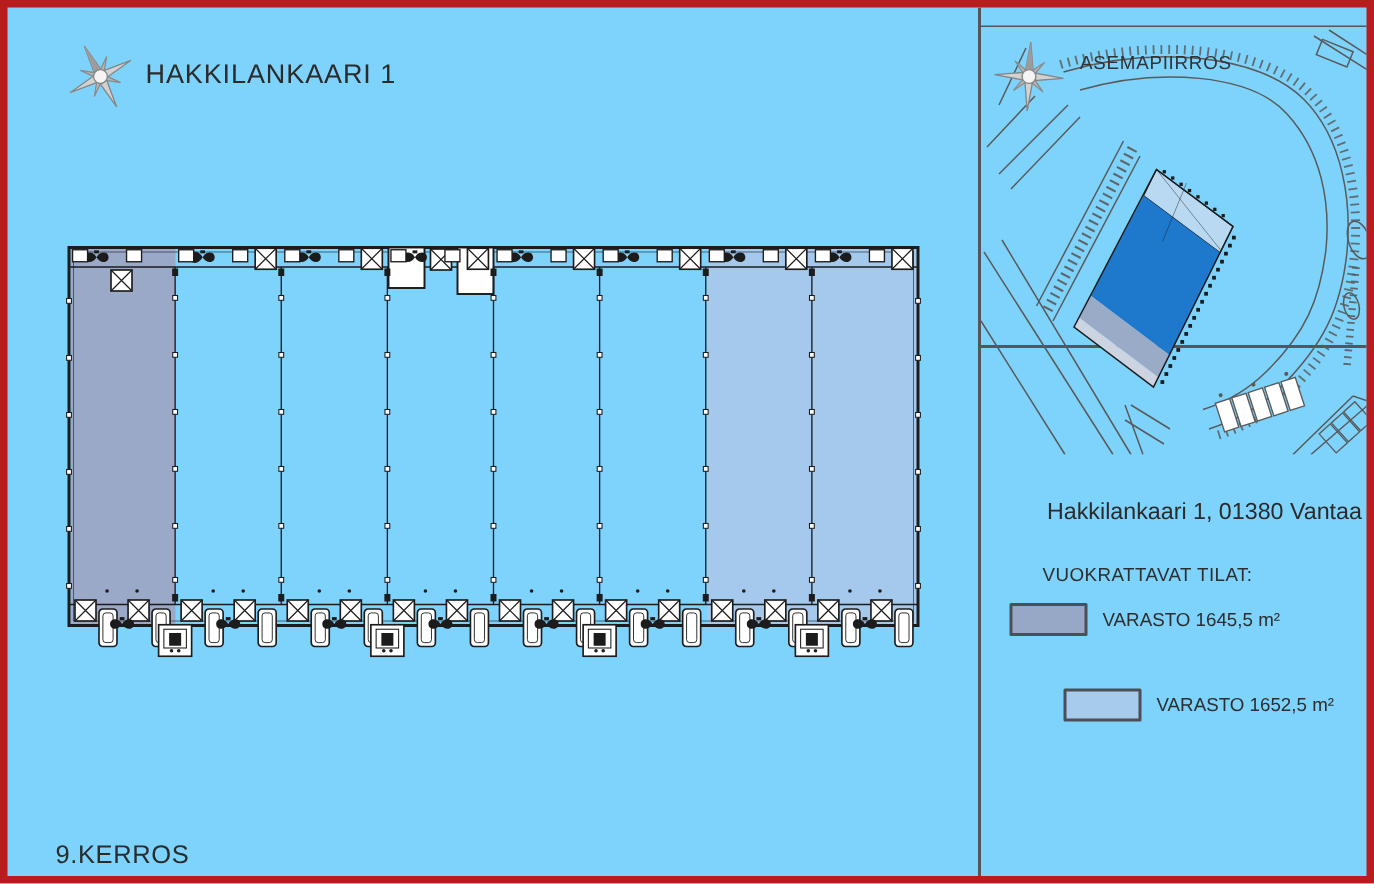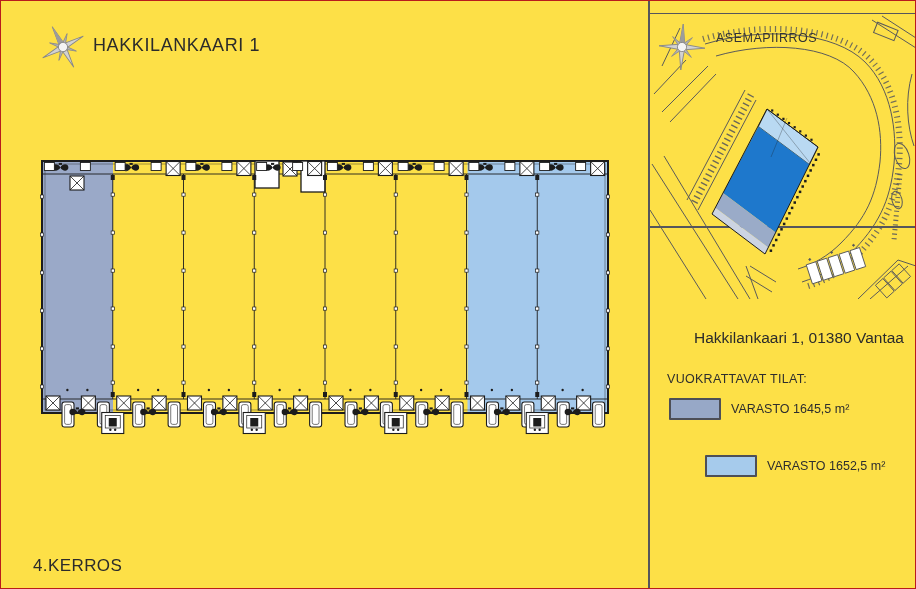--- a/index.html
+++ b/index.html
@@ -1,30 +1,30 @@
 <!DOCTYPE html>
 <html style="--varasto-a: #9aa9c8; --varasto-b: #a4c9ec; --site-blue: #1e78cc; --site-light: #b9d9f2; --site-gray: #9aabc8; --site-tip: #ccd4e2; --ink: #1c1c1c; --road: #5a5a5a;"><head>
 <meta charset="utf-8">
 <style>
   html,body{margin:0;padding:0;background:#e8e8e8;}
   #page{
-    position:relative;width:916px;height:589px;background:#fde047;
-    border:1px solid #b91c1c;box-sizing:border-box;overflow:hidden;
+    position:relative;width:916px;height:589px;background:#7dd3fc;
+    border:5px solid #b91c1c;box-sizing:border-box;overflow:hidden;
     font-family:"Liberation Sans","DejaVu Sans",sans-serif;color:#262626;
   }
   .abs{position:absolute;}
   #main-title{left:92px;top:34px;font-size:18px;letter-spacing:.6px;color:#2b2b2b;}
   #floor-label{left:32px;top:555px;font-size:17px;letter-spacing:.4px;color:#2b2b2b;}
   #panel-divider{left:647px;top:0;width:0;height:589px;border-left:2px solid #55565c;}
   #site-box{left:649px;top:12px;width:266px;height:215px;border-top:1px solid #55565c;border-bottom:2px solid #55565c;box-sizing:border-box;}
   #site-header{position:absolute;left:6px;top:4px;display:flex;align-items:center;gap:8px;z-index:2;}
   #site-title{font-size:12.5px;letter-spacing:.5px;color:#333;margin-top:-18px;}
   #site-svg{position:absolute;left:0;top:0;width:266px;height:285px;z-index:1;}
   #address{left:693px;top:328px;font-size:15.5px;color:#2b2b2b;}
-  #legend-title{left:666px;top:371px;font-size:12.5px;letter-spacing:.3px;color:#2e2e2e;}
+  #legend-title{left:690px;top:371px;font-size:12.5px;letter-spacing:.3px;color:#2e2e2e;}
   .legend-row{position:absolute;left:668px;display:flex;align-items:center;height:22px;}
   .swatch{width:52px;height:22px;border:2px solid #4d4f57;border-radius:1px;box-sizing:border-box;}
   .legend-label{margin-left:62px;font-size:12.5px;color:#2e2e2e;white-space:nowrap;}
   #legend-row-0{top:397px;align-items:center;} #legend-row-1{top:426px;} #legend-row-2{top:454px;padding-left:36px;}
 </style>
 </head>
 <body>
 
 <div id="page">
 
@@ -254,21 +254,21 @@
         <use href="#def-fan" x="541.625" y="263"></use>
         <circle cx="531.625" cy="241" r="1.2" fill="var(--ink)"></circle>
         <circle cx="551.625" cy="241" r="1.2" fill="var(--ink)"></circle>
         <use href="#def-vest" x="70.75" y="263.5"></use>
         <use href="#def-vest" x="212.25" y="263.5"></use>
         <use href="#def-vest" x="353.75" y="263.5"></use>
         <use href="#def-vest" x="495.25" y="263.5"></use>
       </g>
   </svg>
 
-  <div class="abs" id="floor-label">4.KERROS</div>
+  <div class="abs" id="floor-label">9.KERROS</div>
 
   <div class="abs" id="panel-divider"></div>
 
   <div class="abs" id="site-box">
     <svg id="site-svg" viewBox="0 0 266 285">
       <g stroke="var(--road)" stroke-width="1" fill="none">
 
         <path d="M53,25 C114,7 188,13 219,44 C247,72 252,118 249,151 C245,190 233,216 204,245 C190,259 173,268 155,273" stroke-dasharray="1.2 4" stroke-width="6" opacity="0.85"></path>
         <path d="M55,30 C115,12 185,18 215,48 C242,75 247,118 244,150 C240,188 228,212 200,240 C186,254 170,262 152,268"></path>
         <path d="M66,42 C118,27 180,31 204,58 C227,83 233,117 230,148 C226,182 216,204 191,229 C178,242 164,250 148,255"></path>

